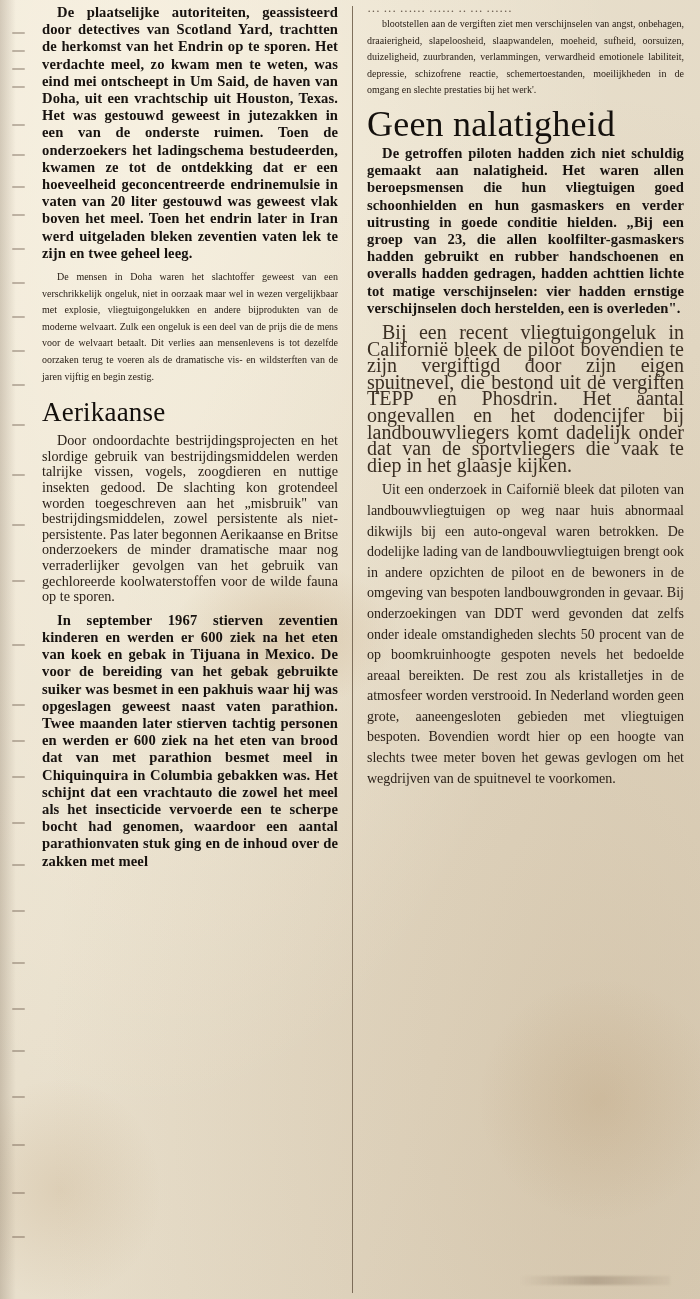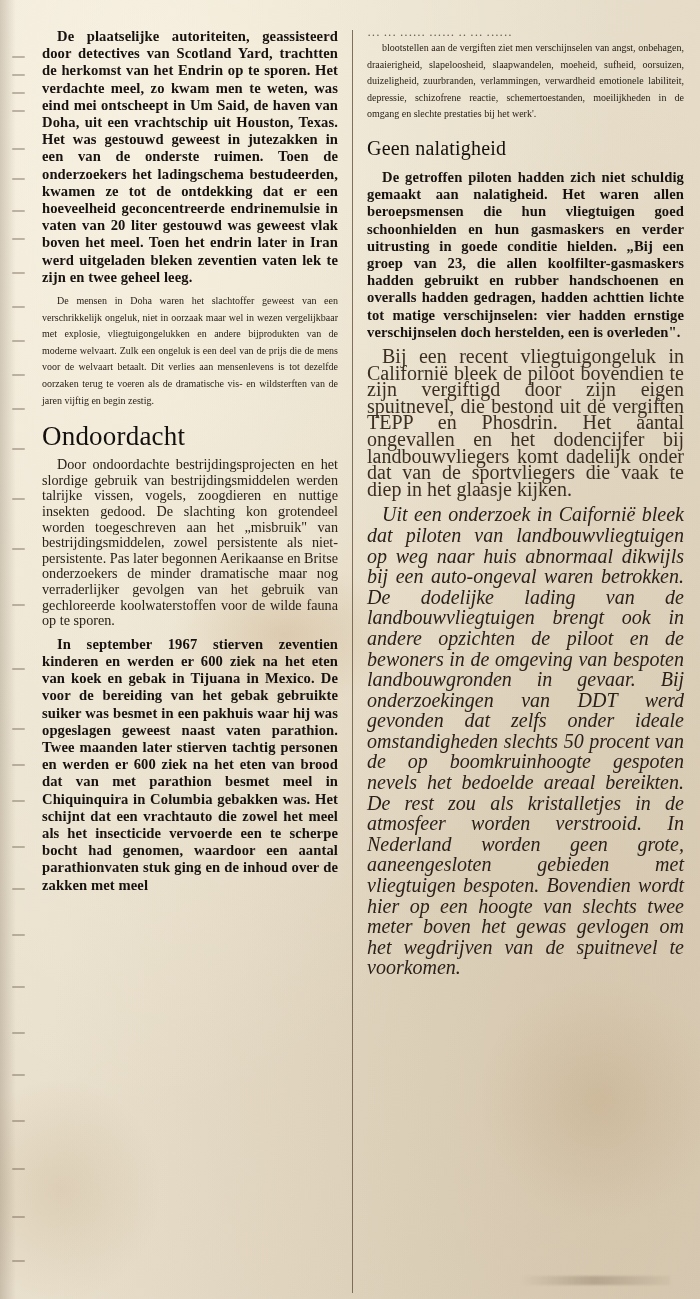--- a/index.html
+++ b/index.html
@@ -40,23 +40,22 @@
   }
   .stain-3 {
     left: -40px; top: 1080px; width: 200px; height: 220px;
     background: radial-gradient(ellipse at center, rgba(176,142,98,0.20), rgba(176,142,98,0) 72%);
   }
 
   .page {
     position: absolute;
     inset: 0;
     display: flex;
-    padding: 16px 10px 0 10px;
+    padding: 4px 10px 0 10px;
     box-sizing: border-box;
-    margin-top: 12px;
   }
 
   
   .bleed-strip {
     width: 22px;
     flex: 0 0 22px;
     position: relative;
     overflow: hidden;
   }
   .bleed-strip .bleed-line {
@@ -112,42 +111,41 @@
     text-indent: 15px;
     color: #2a2018;
   }
   .reg-body-faint {
     font-size: 20px;
     line-height: 16.6px;
     text-indent: 15px;
     color: #3b2f23;
   }
   .big-body {
-    font-size: 20px;
+    font-size: 14px;
     line-height: 20.6px;
     text-indent: 15px;
     color: #2b2119;
-    font-style: italic;
   }
   .tight {
     font-size: 14.2px;
     line-height: 15.6px;
   }
 
   h2.head {
     font-weight: normal;
     font-size: 27px;
     line-height: 30px;
     margin: 12px 0 6px 0;
     letter-spacing: .2px;
     color: #14100d;
   }
   h2.head.right-head {
     margin-top: 10px;
-    font-size: 20px;
+    font-size: 36px;
   }
 
   .top-clip {
     font-size: 13px;
     line-height: 14px;
     color: #6e6052;
     overflow: hidden;
     height: 11px;
     margin-bottom: 1px;
     text-indent: 0;
@@ -214,21 +212,21 @@
     <div class="bleed-line" style="top:1140px"></div>
     <div class="bleed-line" style="top:1188px"></div>
     <div class="bleed-line" style="top:1232px"></div>
   </div>
 
   <div class="col col-left">
     <p class="bold-body">De plaatselijke autoriteiten, geassisteerd door detectives van Scotland Yard, trachtten de herkomst van het Endrin op te sporen. Het verdachte meel, zo kwam men te weten, was eind mei ontscheept in Um Said, de haven van Doha, uit een vrachtschip uit Houston, Texas. Het was gestouwd geweest in jutezakken in een van de onderste ruimen. Toen de onderzoekers het ladingschema bestudeerden, kwamen ze tot de ontdekking dat er een hoeveelheid geconcentreerde endrinemulsie in vaten van 20 liter gestouwd was geweest vlak boven het meel. Toen het endrin later in Iran werd uitgeladen bleken zeventien vaten lek te zijn en twee geheel leeg.</p>
 
     <p class="reg-body">De mensen in Doha waren het slachtoffer geweest van een verschrikkelijk ongeluk, niet in oorzaak maar wel in wezen vergelijkbaar met explosie, vliegtuigongelukken en andere bijprodukten van de moderne welvaart. Zulk een ongeluk is een deel van de prijs die de mens voor de welvaart betaalt. Dit verlies aan mensenlevens is tot dezelfde oorzaken terug te voeren als de dramatische vis- en wildsterften van de jaren vijftig en begin zestig.</p>
 
-    <h2 class="head">Ondoordacht</h2>
+    <h2 class="head">Aerikaanse</h2>
 
     <p class="reg-body tight">Door ondoordachte bestrijdingsprojecten en het slordige gebruik van bestrijdingsmiddelen werden talrijke vissen, vogels, zoogdieren en nuttige insekten gedood. De slachting kon grotendeel worden toegeschreven aan het „misbruik" van bestrijdingsmiddelen, zowel persistente als niet-persistente. Pas later begonnen Aerikaanse en Britse onderzoekers de minder dramatische maar nog verraderlijker gevolgen van het gebruik van gechloreerde koolwaterstoffen voor de wilde fauna op te sporen.</p>
 
     <p class="bold-body">In september 1967 stierven zeventien kinderen en werden er 600 ziek na het eten van koek en gebak in Tijuana in Mexico. De voor de bereiding van het gebak gebruikte suiker was besmet in een pakhuis waar hij was opgeslagen geweest naast vaten parathion. Twee maanden later stierven tachtig personen en werden er 600 ziek na het eten van brood dat van met parathion besmet meel in Chiquinquira in Columbia gebakken was. Het schijnt dat een vrachtauto die zowel het meel als het insecticide vervoerde een te scherpe bocht had genomen, waardoor een aantal parathionvaten stuk ging en de inhoud over de zakken met meel</p>
   </div>
 
   <div class="rule"></div>
 
   <div class="col col-right">
     <div class="top-clip">··· ··· ······ ······ ·· ··· ······</div>

